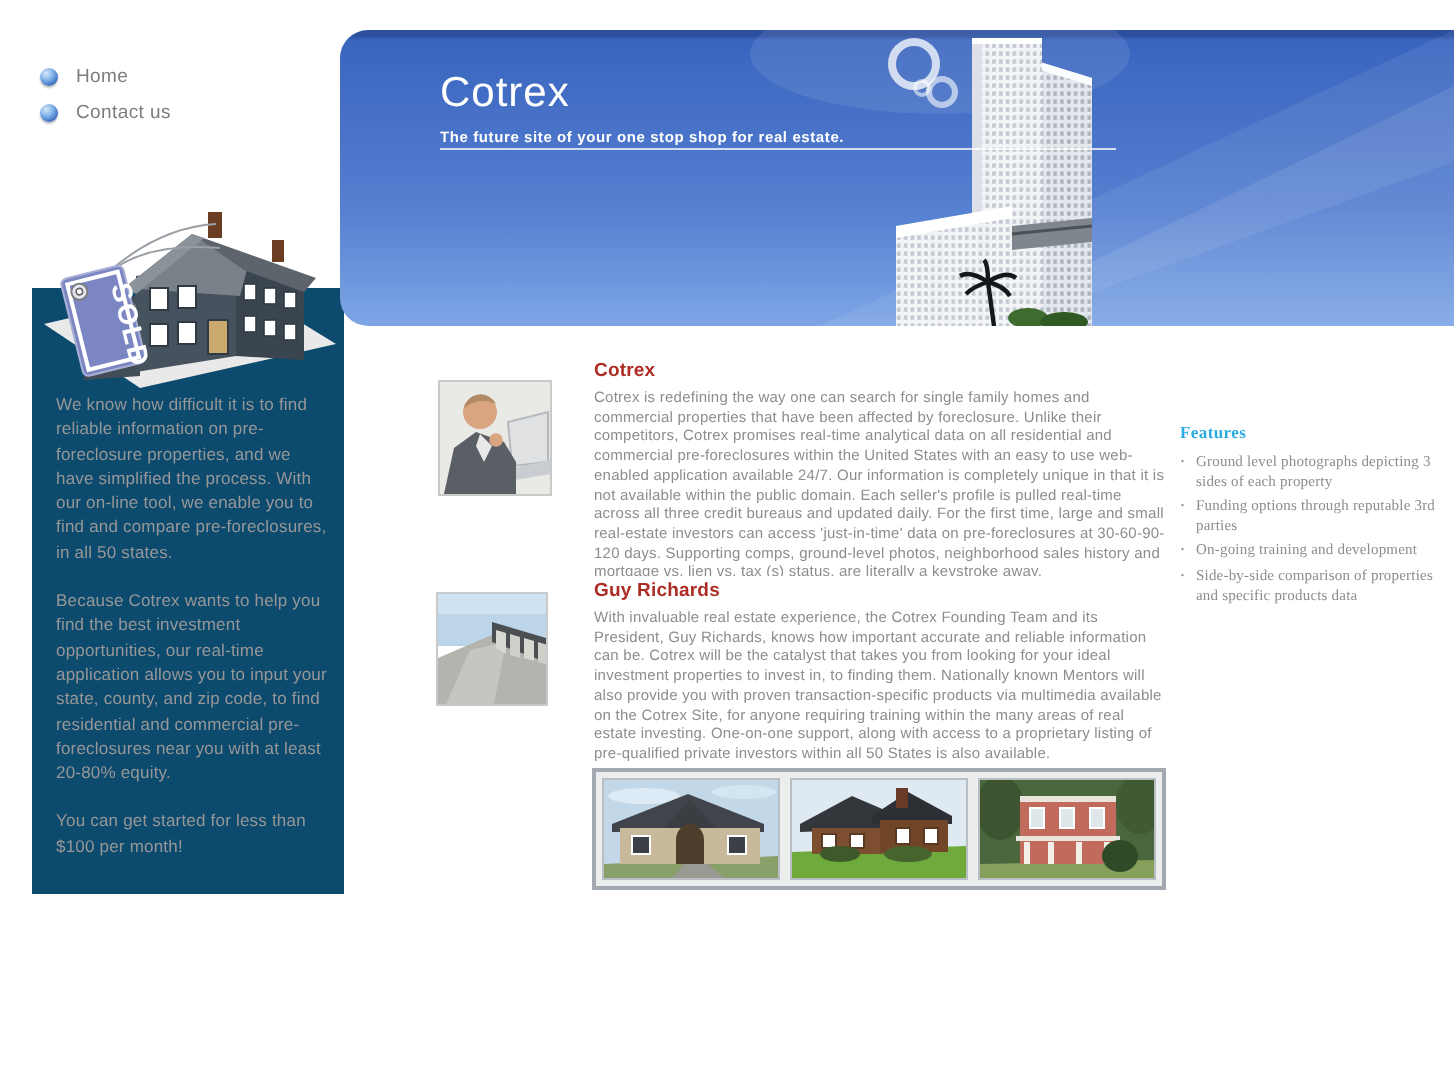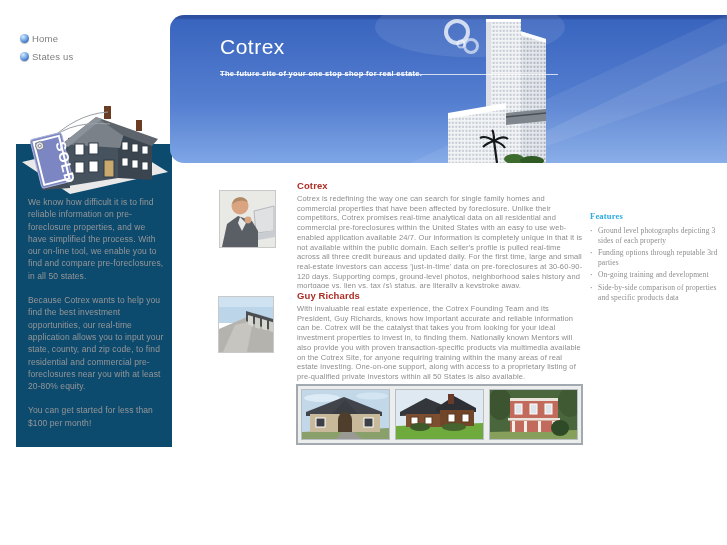--- a/index.html
+++ b/index.html
@@ -2,42 +2,42 @@
 <html><head>
 <meta charset="utf-8">
 <style>
   * { margin:0; padding:0; box-sizing:border-box; }
   html,body { background:#fff; }
   body { font-family:"Liberation Sans", sans-serif; }
   #stage { position:relative; width:727px; height:545px; background:#fff; overflow:hidden; }
 
   
   .nav { position:absolute; left:20px; top:33px; width:140px; }
-  .nav-item { display:flex; align-items:center; gap:3px; margin-bottom:7px; cursor:pointer; }
+  .nav-item { display:flex; align-items:center; gap:9px; margin-bottom:7px; cursor:pointer; }
   .sphere { width:9px; height:9px; border-radius:50%;
     background:radial-gradient(circle at 35% 30%, #d9e9fb 0%, #7fb0e8 40%, #2f64b8 80%, #24509c 100%);
     box-shadow:0 1px 1px rgba(0,0,0,.25); flex:0 0 auto; }
   .nav-label { font-size:9.5px; color:#7d7d7d; letter-spacing:.2px; }
 
   
   .side-panel { position:absolute; left:16px; top:144px; width:156px; height:303px; background:#0c4a6e; }
   .side-text { position:absolute; left:12px; right:8px; top:52px; }
   .side-text p { font-size:8.5px; line-height:12.3px; color:#979797; margin-bottom:12px; letter-spacing:.1px; }
 
   .house-illo { position:absolute; left:18px; top:84px; width:152px; height:110px; }
 
   
   .header { position:absolute; left:170px; top:15px; width:557px; height:148px;
     border-radius:14px 0 0 14px;
     background:linear-gradient(180deg, #2c4fa0 0px, #2c4fa0 3px, #3a65bf 5px, #557fd0 60%, #7ea6e6 100%);
     overflow:hidden; }
   .header svg.deco { position:absolute; left:0; top:0; }
   .title-block { position:absolute; left:50px; top:20px; }
   .site-title { color:#fff; font-size:21px; font-weight:400; letter-spacing:.5px; }
-  .site-tagline { color:#fff; font-size:7.5px; font-weight:bold; letter-spacing:.3px; margin-top:10px; }
+  .site-tagline { color:#fff; font-size:7.5px; font-weight:bold; letter-spacing:.3px; margin-top:5px; }
   .tag-rule { position:absolute; left:50px; top:59px; width:338px; height:1px; background:rgba(255,255,255,.75); }
   .skyline { position:absolute; left:278px; top:2px; width:136px; height:146px; }
 
   
   .thumb { position:absolute; border:1px solid #c9c9c9; background:#fff; }
   .thumb-man { left:219px; top:190px; width:57px; height:58px; }
   .thumb-units { left:218px; top:296px; width:56px; height:57px; }
 
   .section { position:absolute; left:297px; width:287px; overflow:hidden; }
   .section-1 { top:180px; height:108px; }
@@ -64,21 +64,21 @@
 
 <div id="stage">
 
   <div class="nav">
     <div class="nav-item">
       <span class="sphere"></span>
       <span class="nav-label">Home</span>
     </div>
     <div class="nav-item">
       <span class="sphere"></span>
-      <span class="nav-label">States us</span>
+      <span class="nav-label">Contact us</span>
     </div>
   </div>
 
   <div class="side-panel">
     <div class="side-text">
       <p>We know how difficult it is to find reliable information on pre-foreclosure properties, and we have simplified the process. With our on-line tool, we enable you to find and compare pre-foreclosures, in all 50 states.</p>
       <p>Because Cotrex wants to help you find the best investment opportunities, our real-time application allows you to input your state, county, and zip code, to find residential and commercial pre-foreclosures near you with at least 20-80% equity.</p>
       <p>You can get started for less than $100 per month!</p>
     </div>
   </div>

